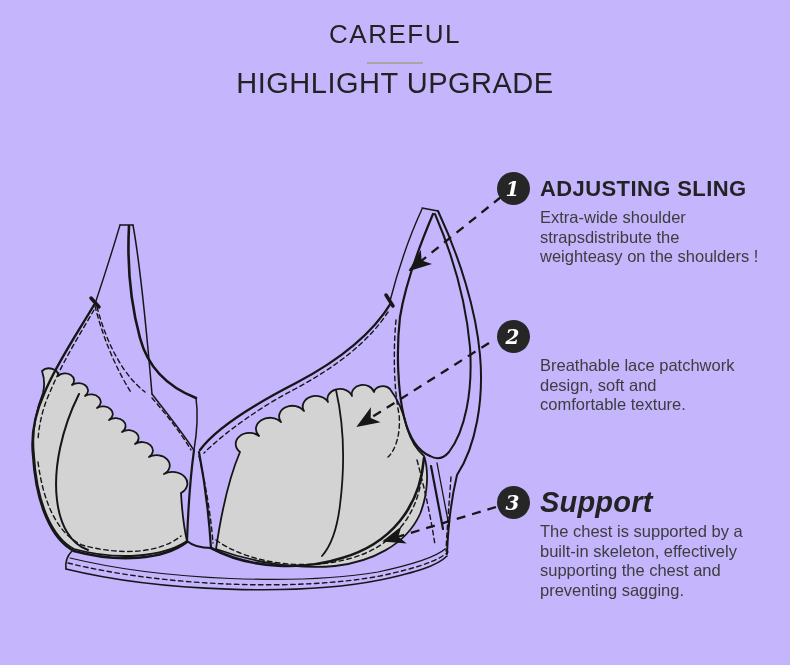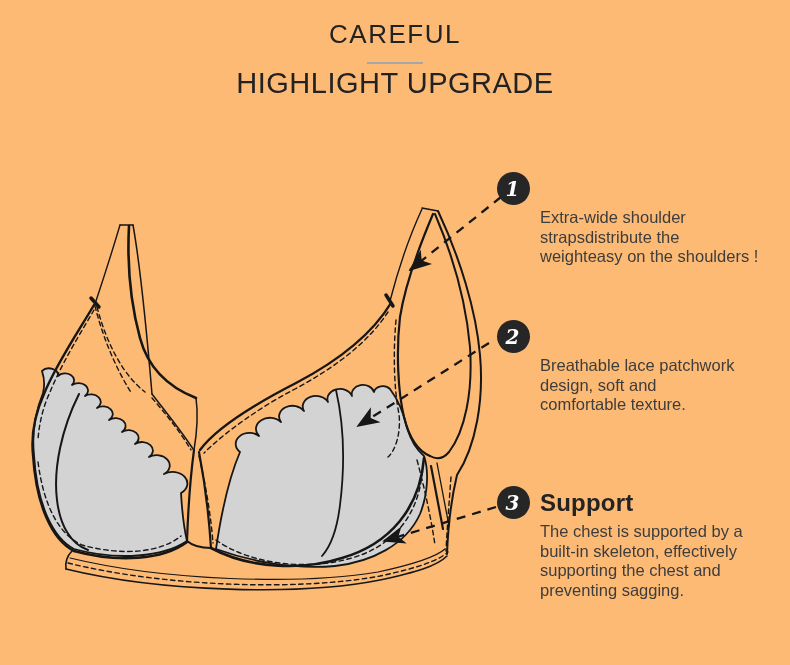--- a/index.html
+++ b/index.html
@@ -1,17 +1,17 @@
 <!DOCTYPE html>
 <html><head>
 <meta charset="utf-8">
 <style>
   html,body{margin:0;padding:0;background:#fff;}
   .stage{
-    position:relative;width:790px;height:665px;background:#fdba74;overflow:hidden;
+    position:relative;width:790px;height:665px;background:#c4b5fd;overflow:hidden;
     font-family:"Liberation Sans", sans-serif;color:#1f1f1f;
   }
   .hdr-title{
     position:absolute;top:19px;left:0;width:100%;text-align:center;
     font-size:26px;letter-spacing:1.5px;color:#222;font-weight:400;
   }
   .hdr-divider{
     position:absolute;top:62px;left:367px;width:56px;height:2px;background:#a6a6a6;
   }
   .hdr-subtitle{
@@ -27,21 +27,21 @@
   .co-badge{
     width:33px;height:33px;border-radius:50%;background:#262626;color:#fff;
     display:flex;align-items:center;justify-content:center;flex:0 0 33px;
     font-family:"DejaVu Serif", serif;font-style:italic;font-weight:700;font-size:20px;
     padding-right:2px;box-sizing:border-box;
   }
   .co-title{
     font-size:22px;font-weight:700;color:#232323;letter-spacing:0.4px;line-height:33px;
     white-space:nowrap;
   }
-  .c3 .co-title{font-size:24px;letter-spacing:0.2px;}
+  .c3 .co-title{font-size:29px;letter-spacing:0.2px;font-style:italic;}
   .co-body{
     margin:3px 0 0 43px;width:252px;font-size:16.5px;line-height:19.5px;color:#3d3d3d;
     white-space:pre-line;
   }
 </style>
 </head>
 <body>
 
 <div class="stage">
 
@@ -135,20 +135,21 @@
     </g>
   </svg>
 
   <div class="hdr-title">CAREFUL</div>
   <div class="hdr-divider"></div>
   <div class="hdr-subtitle">HIGHLIGHT UPGRADE</div>
 
   <div class="callout c1">
     <div class="co-row">
       <div class="co-badge">1</div>
+      <div class="co-title">ADJUSTING SLING</div>
     </div>
     <div class="co-body">Extra-wide shoulder
 strapsdistribute the
 weighteasy on the shoulders !</div>
   </div>
 
   <div class="callout c2">
     <div class="co-row">
       <div class="co-badge">2</div>
     </div>

